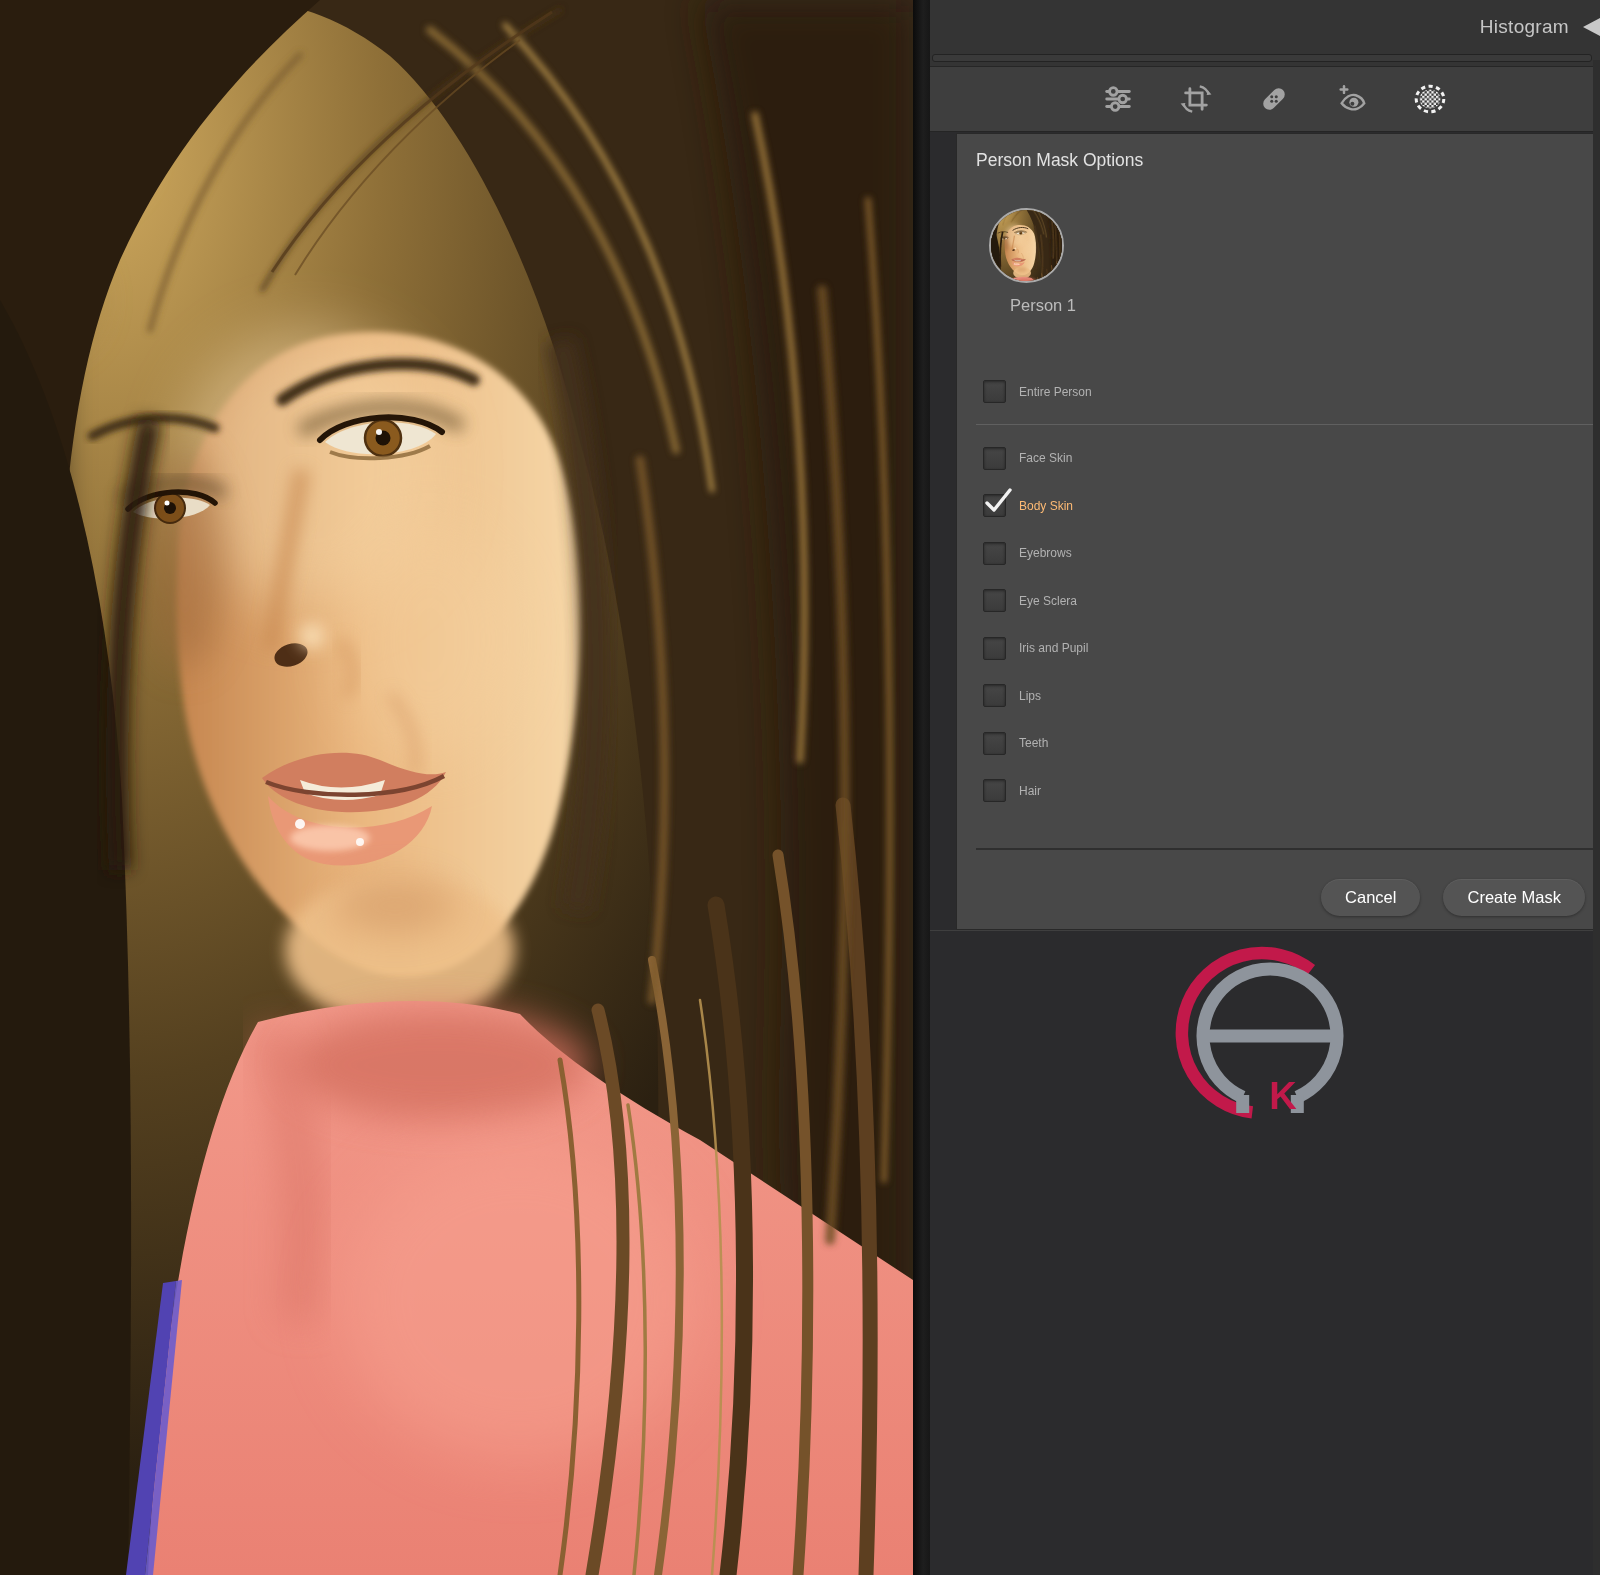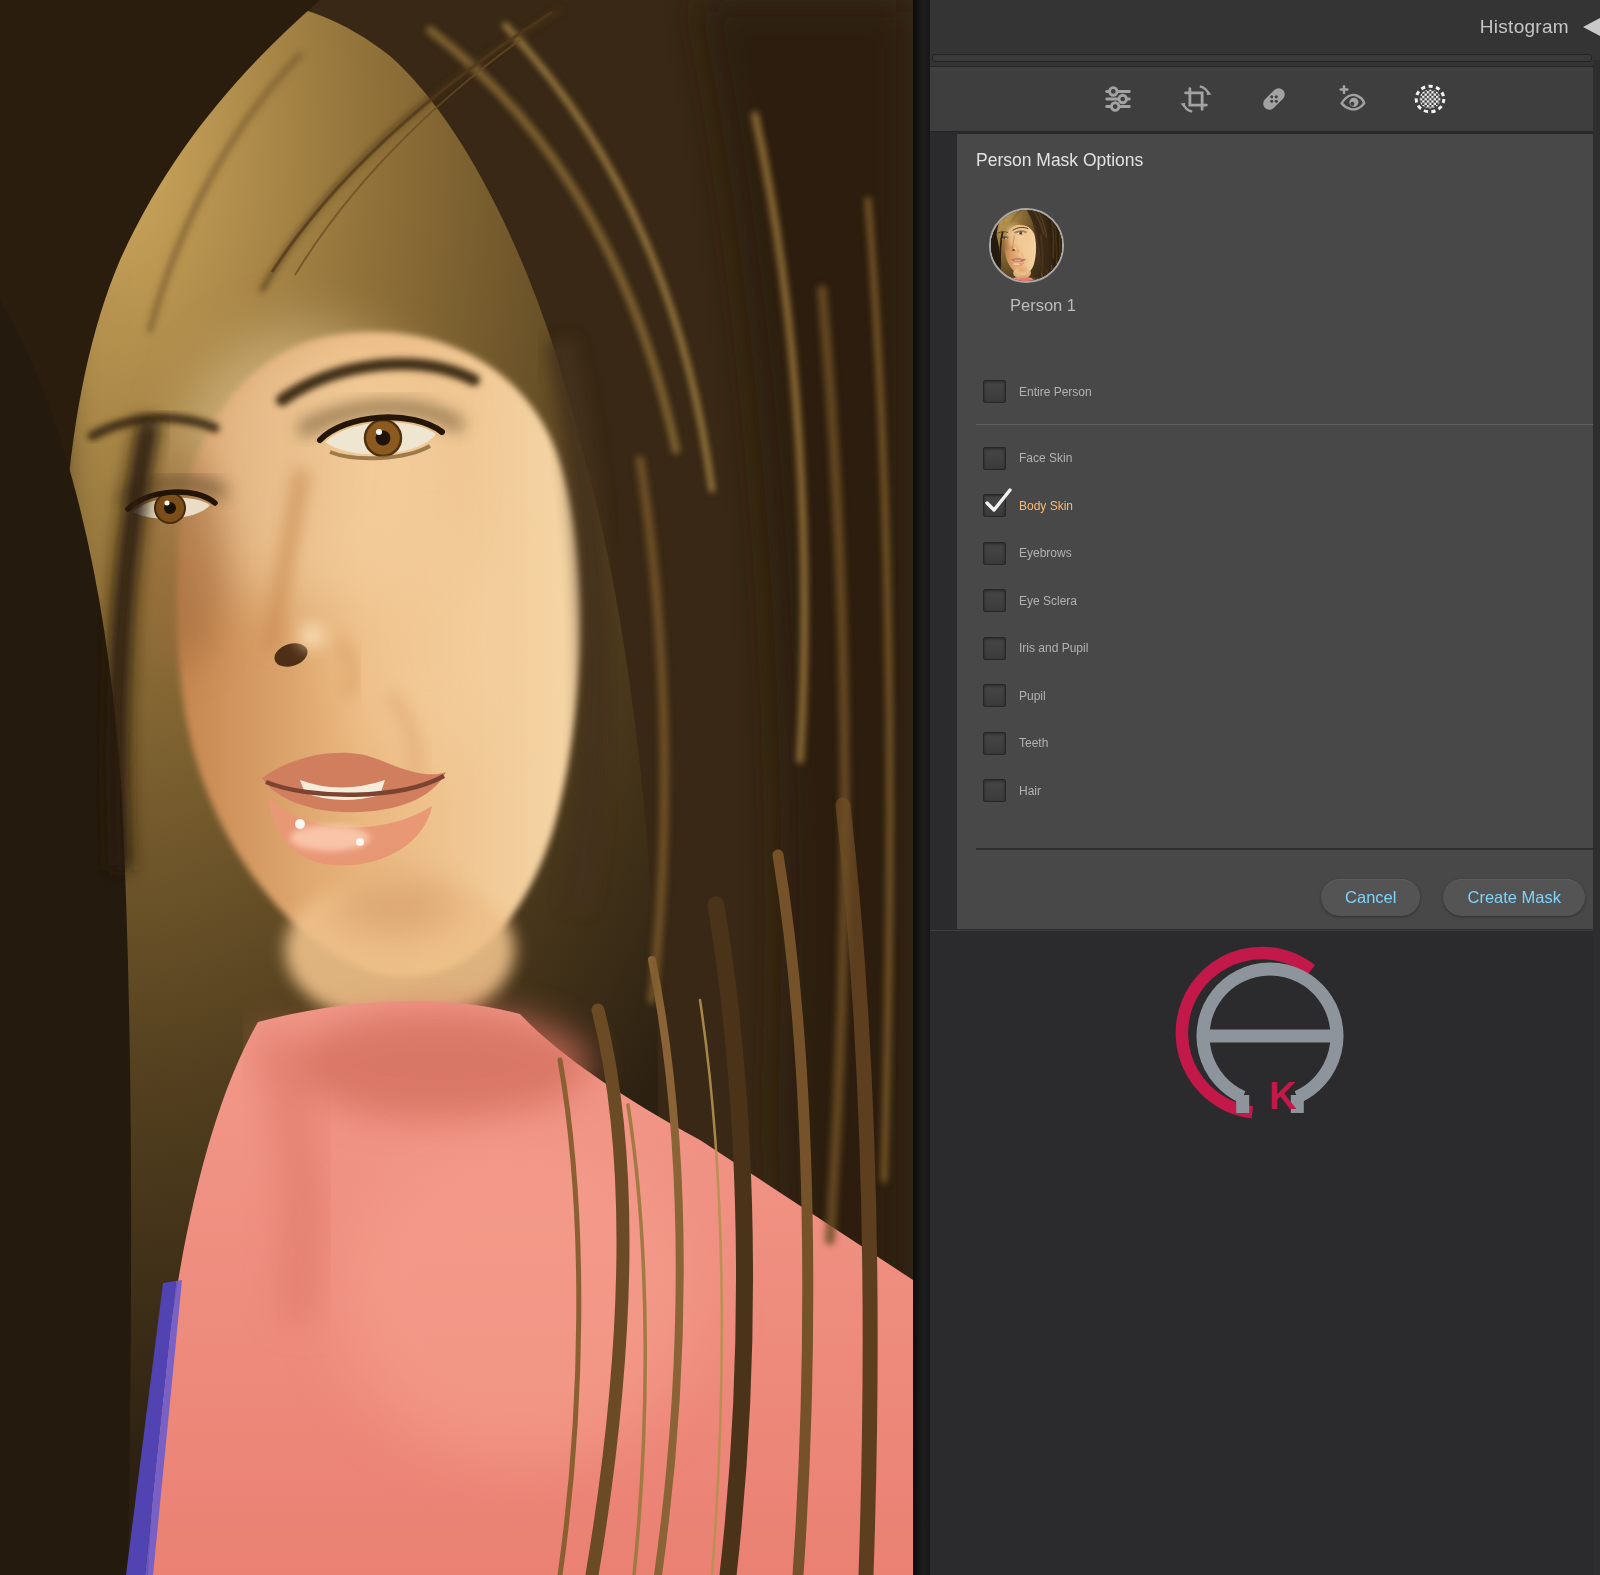--- a/index.html
+++ b/index.html
@@ -49,21 +49,21 @@
   .cb{position:relative;width:23px;height:23px;border-radius:2px;flex:none;
     background:linear-gradient(#464646,#3b3b3b);border:1px solid #272727;
     box-shadow:inset 0 1px 3px rgba(0,0,0,.45);box-sizing:border-box;}
   .cb svg{position:absolute;left:-2px;top:-8px;width:31px;height:31px;display:none;}
   .opt-row.checked .cb svg{display:block;}
   .opt-label{margin-left:13px;font-size:12px;color:#b2b2b2;}
   .opt-row.checked .opt-label{color:#fdba74;}
 
   .footer-divider{position:absolute;left:19px;right:19px;top:714px;height:2px;background:#2f2f2f;}
   .dlg-footer{position:absolute;right:33px;top:745px;display:flex;gap:23px;}
-  .btn{height:37px;border-radius:18.5px;border:none;background:#545454;color:#7dd3fc;
+  .btn{height:37px;border-radius:18.5px;border:none;background:#545454;color:#ffffff;
     font-size:16.5px;font-family:inherit;padding:0 24px;cursor:pointer;
     box-shadow:0 1px 3px rgba(0,0,0,.35), inset 0 1px 0 rgba(255,255,255,.06);}
 
   .bottom-area{position:absolute;left:0;top:930px;width:663px;height:645px;background:#2b2b2d;
     border-top:1px solid #3f3f3f;}
   .logo{position:absolute;left:220px;top:0;width:230px;height:230px;}
   .logo text{font-family:"Liberation Sans",sans-serif;}
 
   .right-edge{position:absolute;left:1593px;top:60px;width:7px;height:1515px;background:#2e2e2e;}
 </style>
@@ -332,21 +332,21 @@
           <div class="opt-row">
           <span class="cb">
             
           </span>
           <span class="opt-label">Iris and Pupil</span>
         </div>
           <div class="opt-row">
           <span class="cb">
             
           </span>
-          <span class="opt-label">Pupil</span>
+          <span class="opt-label">Lips</span>
         </div>
           <div class="opt-row">
           <span class="cb">
             
           </span>
           <span class="opt-label">Teeth</span>
         </div>
           <div class="opt-row">
           <span class="cb">
             

